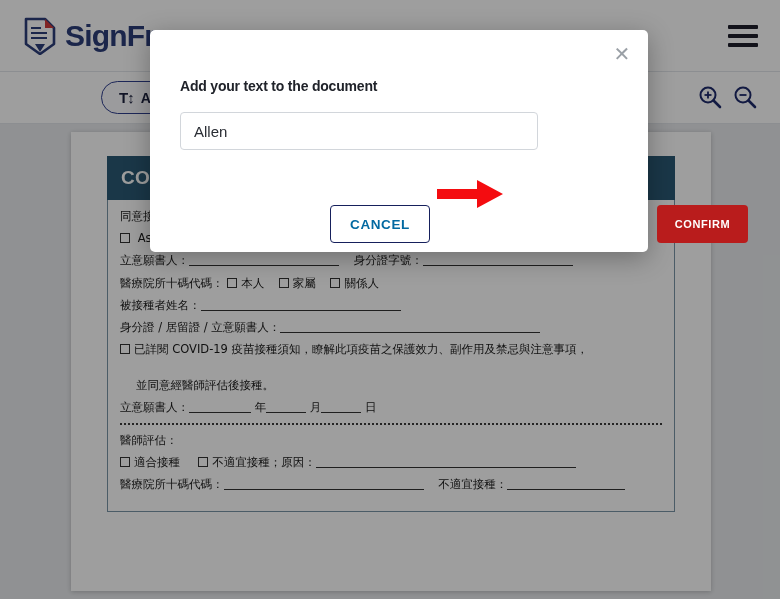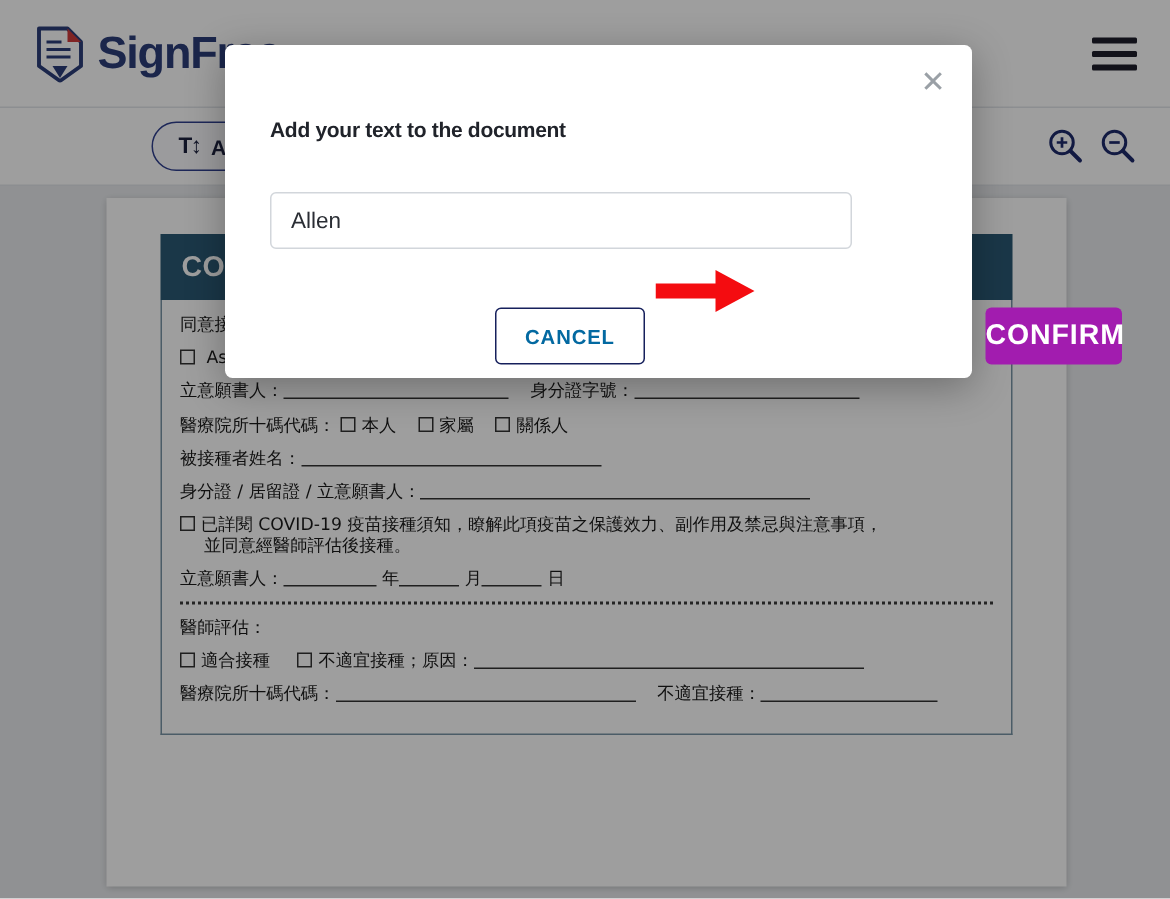--- a/index.html
+++ b/index.html
@@ -74,54 +74,54 @@
   .ul-mid  { display:inline-block; border-bottom:1px solid #333; width:150px; height:11px; vertical-align:-2px; }
   .ul-long { display:inline-block; border-bottom:1px solid #333; width:200px; height:11px; vertical-align:-2px; }
   .ul-xl   { display:inline-block; border-bottom:1px solid #333; width:260px; height:11px; vertical-align:-2px; }
   .ul-yr   { display:inline-block; border-bottom:1px solid #333; width:62px; height:11px; vertical-align:-2px; }
   .ul-mo   { display:inline-block; border-bottom:1px solid #333; width:40px; height:11px; vertical-align:-2px; }
   .cbox {
     display:inline-block; width:10px; height:10px; border:1.3px solid #333;
     vertical-align:-1px; margin-right:4px;
   }
   .divider-dotted { border-top:2px dotted #3a3a3a; margin:4px 0 9px 0; }
-  .indent2 { padding-left:16px; }
+  .indent2 { padding-left:16px;margin-top:22px; }
 
   
   .modal {
     position:absolute; left:150px; top:30px; width:498px; height:222px;
     background:#ffffff; border-radius:5px; box-shadow:0 6px 26px rgba(0,0,0,0.30);
     z-index:60;
   }
   .modal-close {
     position:absolute; right:14px; top:12px; width:24px; height:24px;
     display:flex; align-items:center; justify-content:center;
     color:#9aa0a6; font-size:20px; line-height:1; cursor:pointer;
     font-family:"DejaVu Sans", sans-serif;
   }
   .modal-title {
     position:absolute; left:30px; top:48px;
     font-size:14px; font-weight:bold; color:#20232a; letter-spacing:-0.2px;
   }
   .modal-input {
-    position:absolute; left:30px; top:82px; width:388px; height:38px;
+    position:absolute; left:30px; top:82px; width:358px; height:38px;
     border:1px solid #d2d6db; border-radius:4px;
     padding:0 13px; font-size:15px; color:#2a2d34;
-    font-family:"Liberation Sans", sans-serif; outline:none; background:#fff;margin-top:16px;
+    font-family:"Liberation Sans", sans-serif; outline:none; background:#fff;
   }
   .btn-cancel {
     position:absolute; left:180px; top:175px; width:100px; height:38px;
     border:1.6px solid #16205c; border-radius:4px; background:#ffffff;
     color:#0369a1; font-size:13.5px; font-weight:bold; letter-spacing:0.6px;
     cursor:pointer; font-family:"Liberation Sans", sans-serif;
   }
   .btn-confirm {
     position:absolute; left:507px; top:175px; width:91px; height:38px;
-    border:none; border-radius:4px; background:#a21caf;
-    color:#ffffff; font-size:19px; font-weight:bold; letter-spacing:0.6px;
+    border:none; border-radius:4px; background:#b91c1c;
+    color:#ffffff; font-size:11px; font-weight:bold; letter-spacing:0.6px;
     cursor:pointer; font-family:"Liberation Sans", sans-serif;
   }
   .arrow-annot { position:absolute; left:437px; top:178px; z-index:70; }
 </style>
 </head>
 <body>
 
 <div id="app">
 
   <div class="header">

